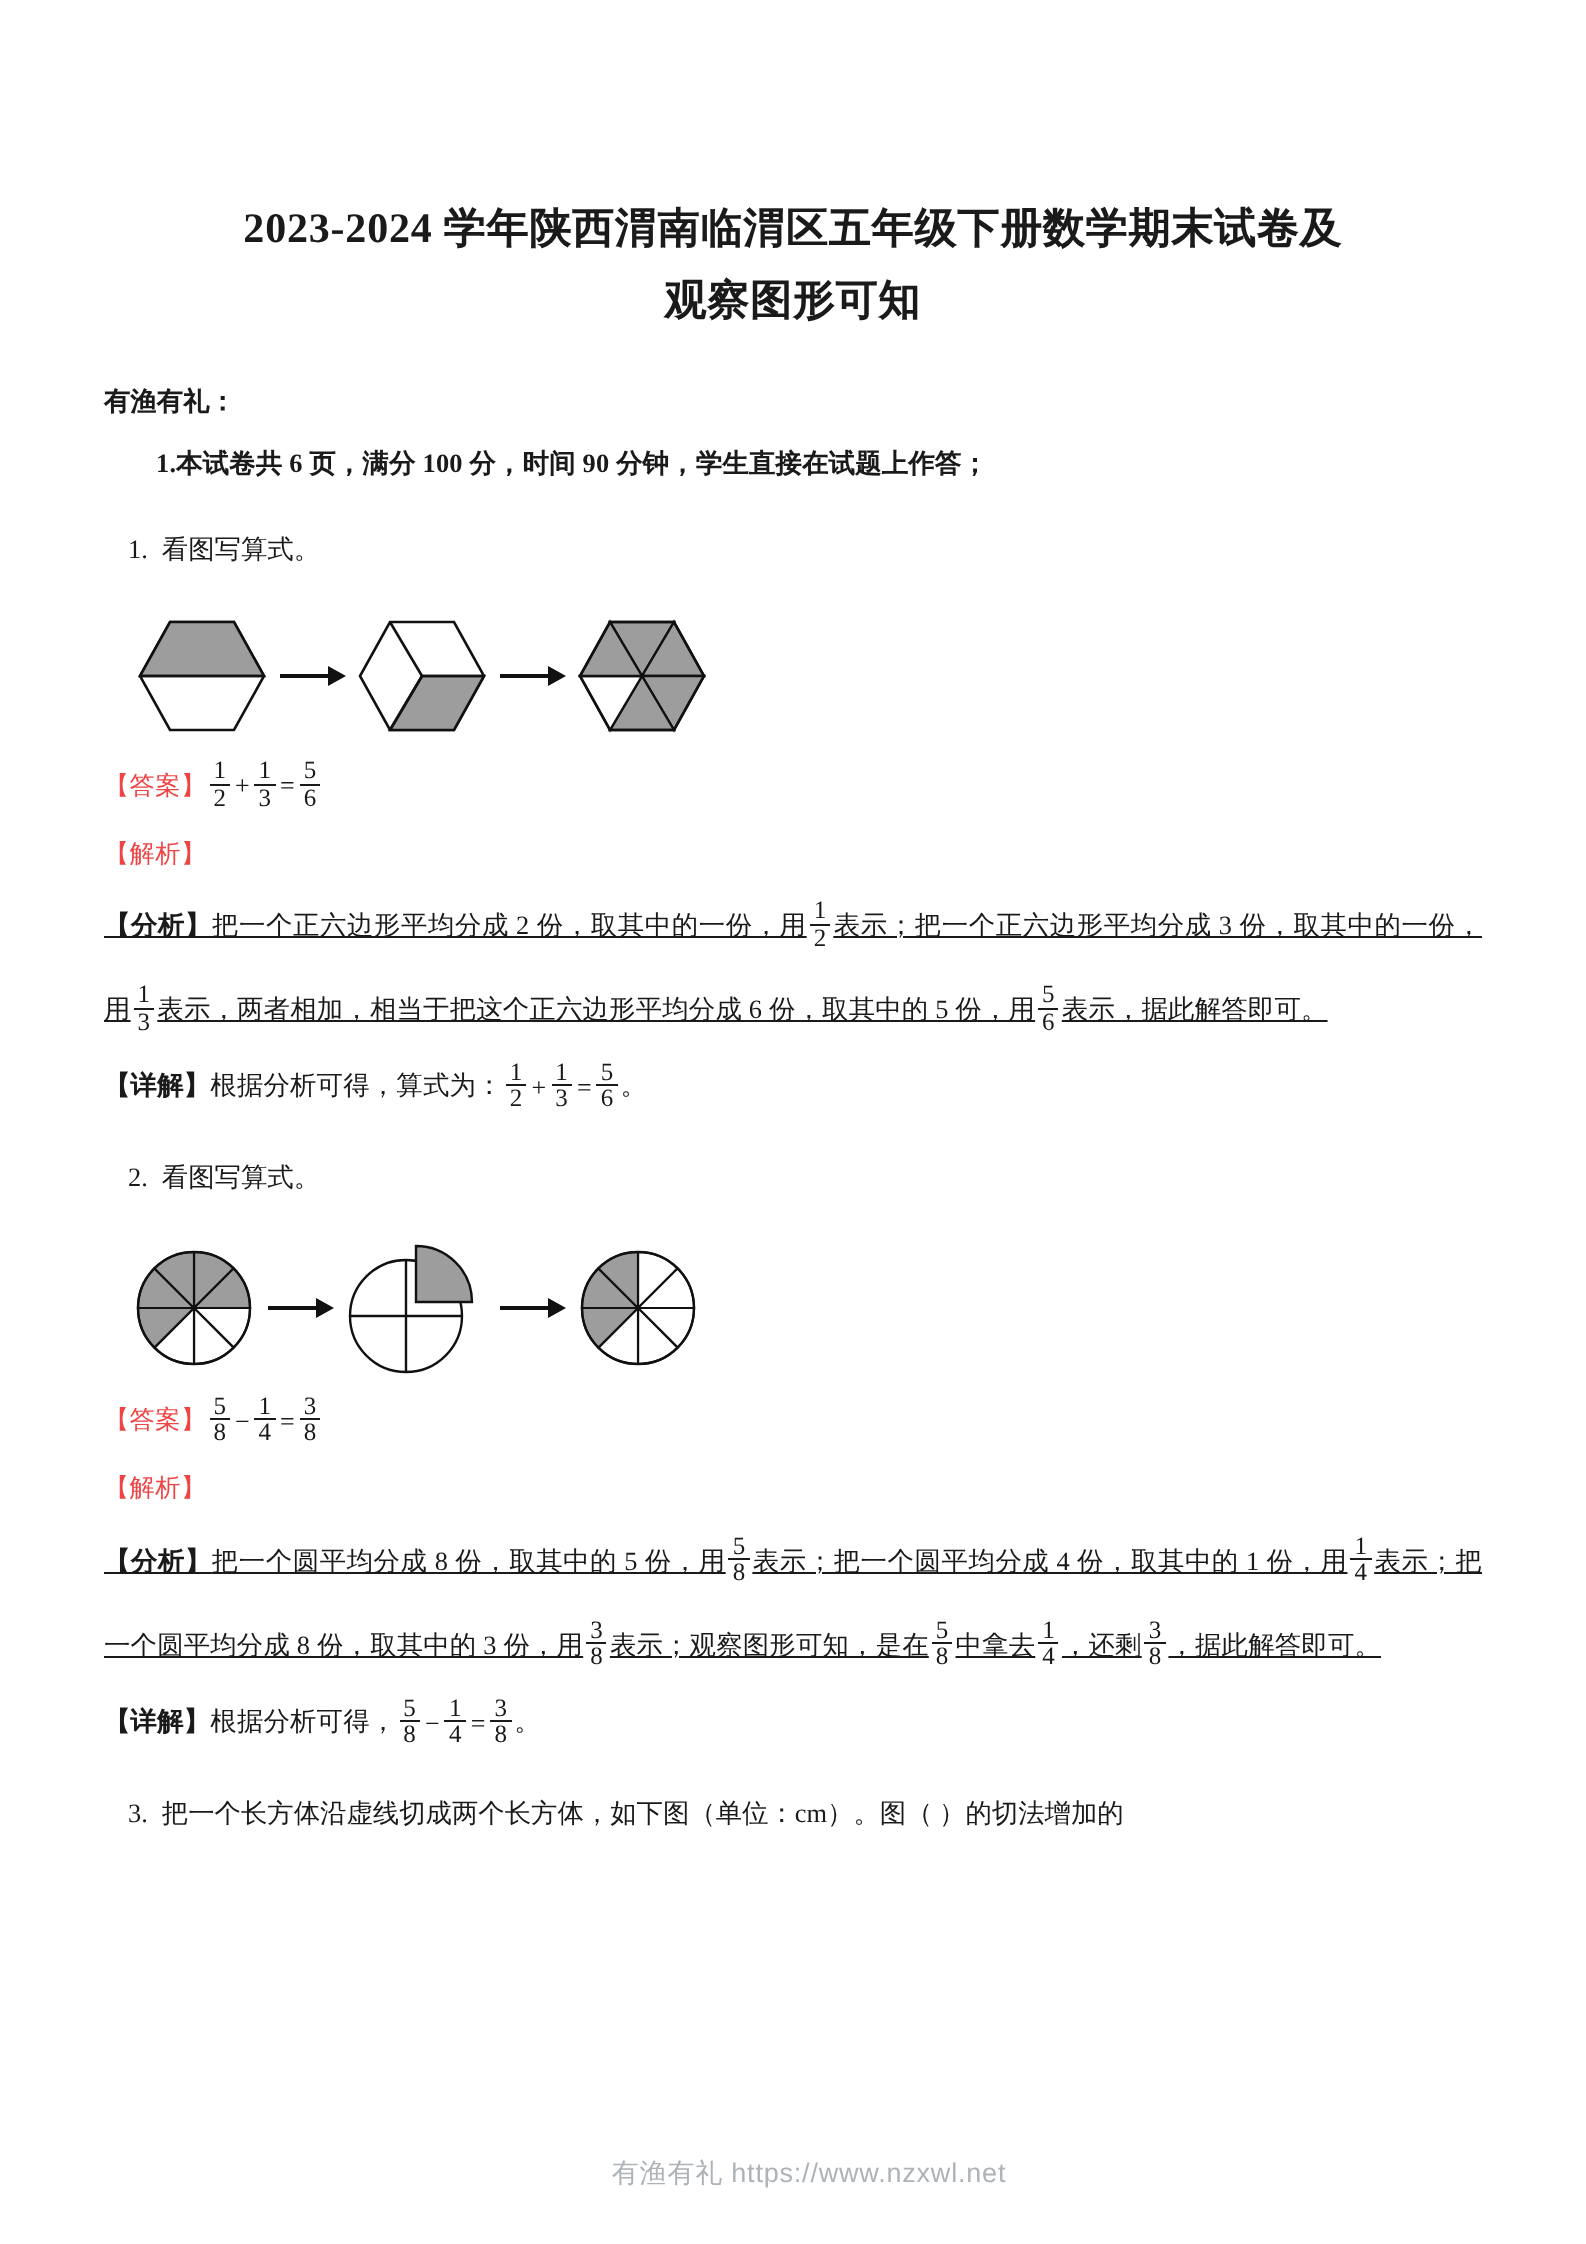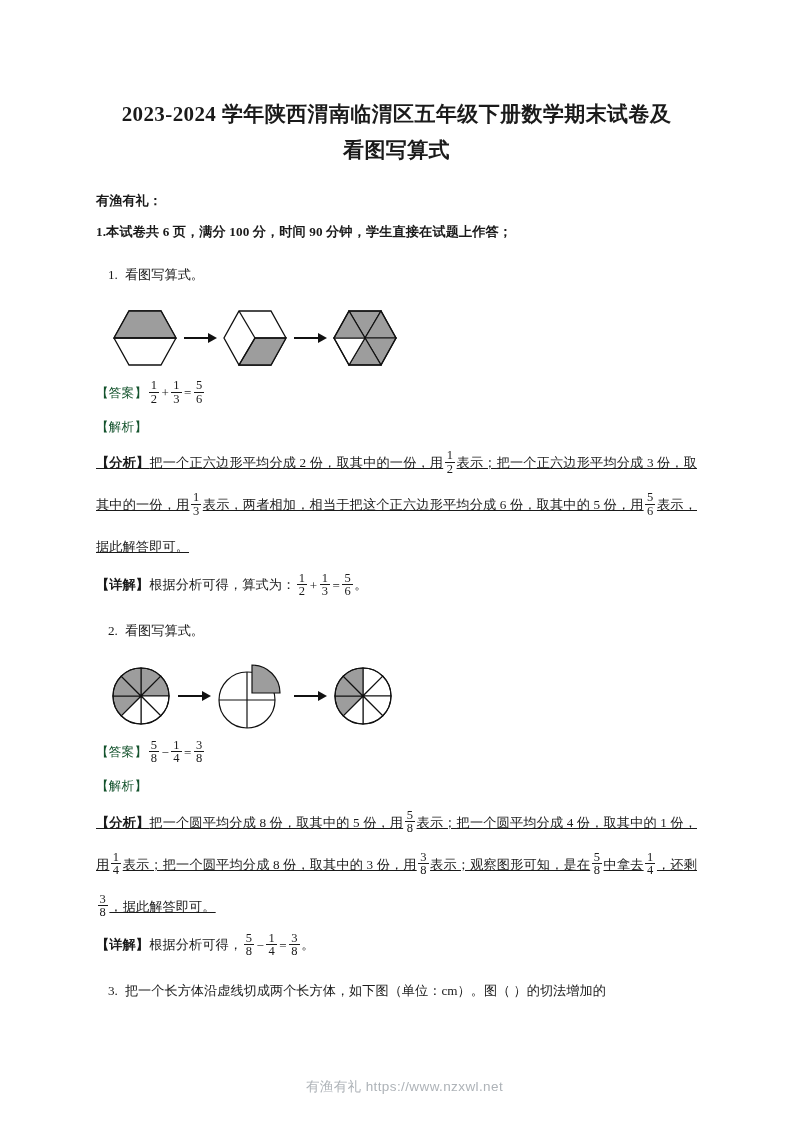--- a/index.html
+++ b/index.html
@@ -13,62 +13,62 @@
     font-family: "Liberation Serif", "DejaVu Serif", serif;
     color: #1a1a1a;
     position: relative;
     overflow: hidden;
   }
   .page {
     position: relative;
     width: 793px;
     height: 1122px;
     box-sizing: border-box;
-    padding: 0 96px;
+    padding: 0 52px;
   }
   
   .doc-title {
     margin: 0;
     padding-top: 96px;
     font-size: 21px;
     font-weight: bold;
     text-align: center;
     line-height: 36px;
     letter-spacing: 0.4px;
   }
   
   .para {
     font-size: 13.2px;
     line-height: 30px;
     margin: 0;
     text-align: justify;
     letter-spacing: 0.1px;
   }
-  .para.bold { font-weight: bold; }
+  .para.bold { font-weight: bold; margin-left: 26px; }
   .section-head {
     font-size: 13.2px;
     font-weight: bold;
     line-height: 31px;
     margin: 0;
   }
   .notes-head {
     font-size: 13.2px;
     font-weight: bold;
     line-height: 33px;
     margin: 0;
   }
   .qline {
     font-size: 13.2px;
     line-height: 31px;
     margin: 12px;
   }
   .qnum { margin-right: 7px; }
   
   .tag {
-    color: #14532d;
+    color: #ef4444;
     font-size: 12.6px;
     letter-spacing: 0.2px;
   }
   .lbl {
     font-weight: bold;
     font-size: 13.2px;
   }
   
   .frac {
     display: inline-block;
@@ -143,21 +143,21 @@
     letter-spacing: 0.4px;
   }
 </style>
 </head>
 <body>
 
 <div class="page">
 
   <h1 class="doc-title">
     <span>2023-2024 学年陕西渭南临渭区五年级下册数学期末试卷及</span><br>
-    <span>看图写算式</span>
+    <span>观察图形可知</span>
   </h1>
 
   <div style="height:16px"></div>
   <p class="notes-head">有渔有礼：</p>
   <p class="para bold">1.本试卷共 6 页，满分 100 分，时间 90 分钟，学生直接在试题上作答；</p>
 
 
   <p class="qline">
     <span class="qnum">1.</span><span>看图写算式。</span>
   </p>

